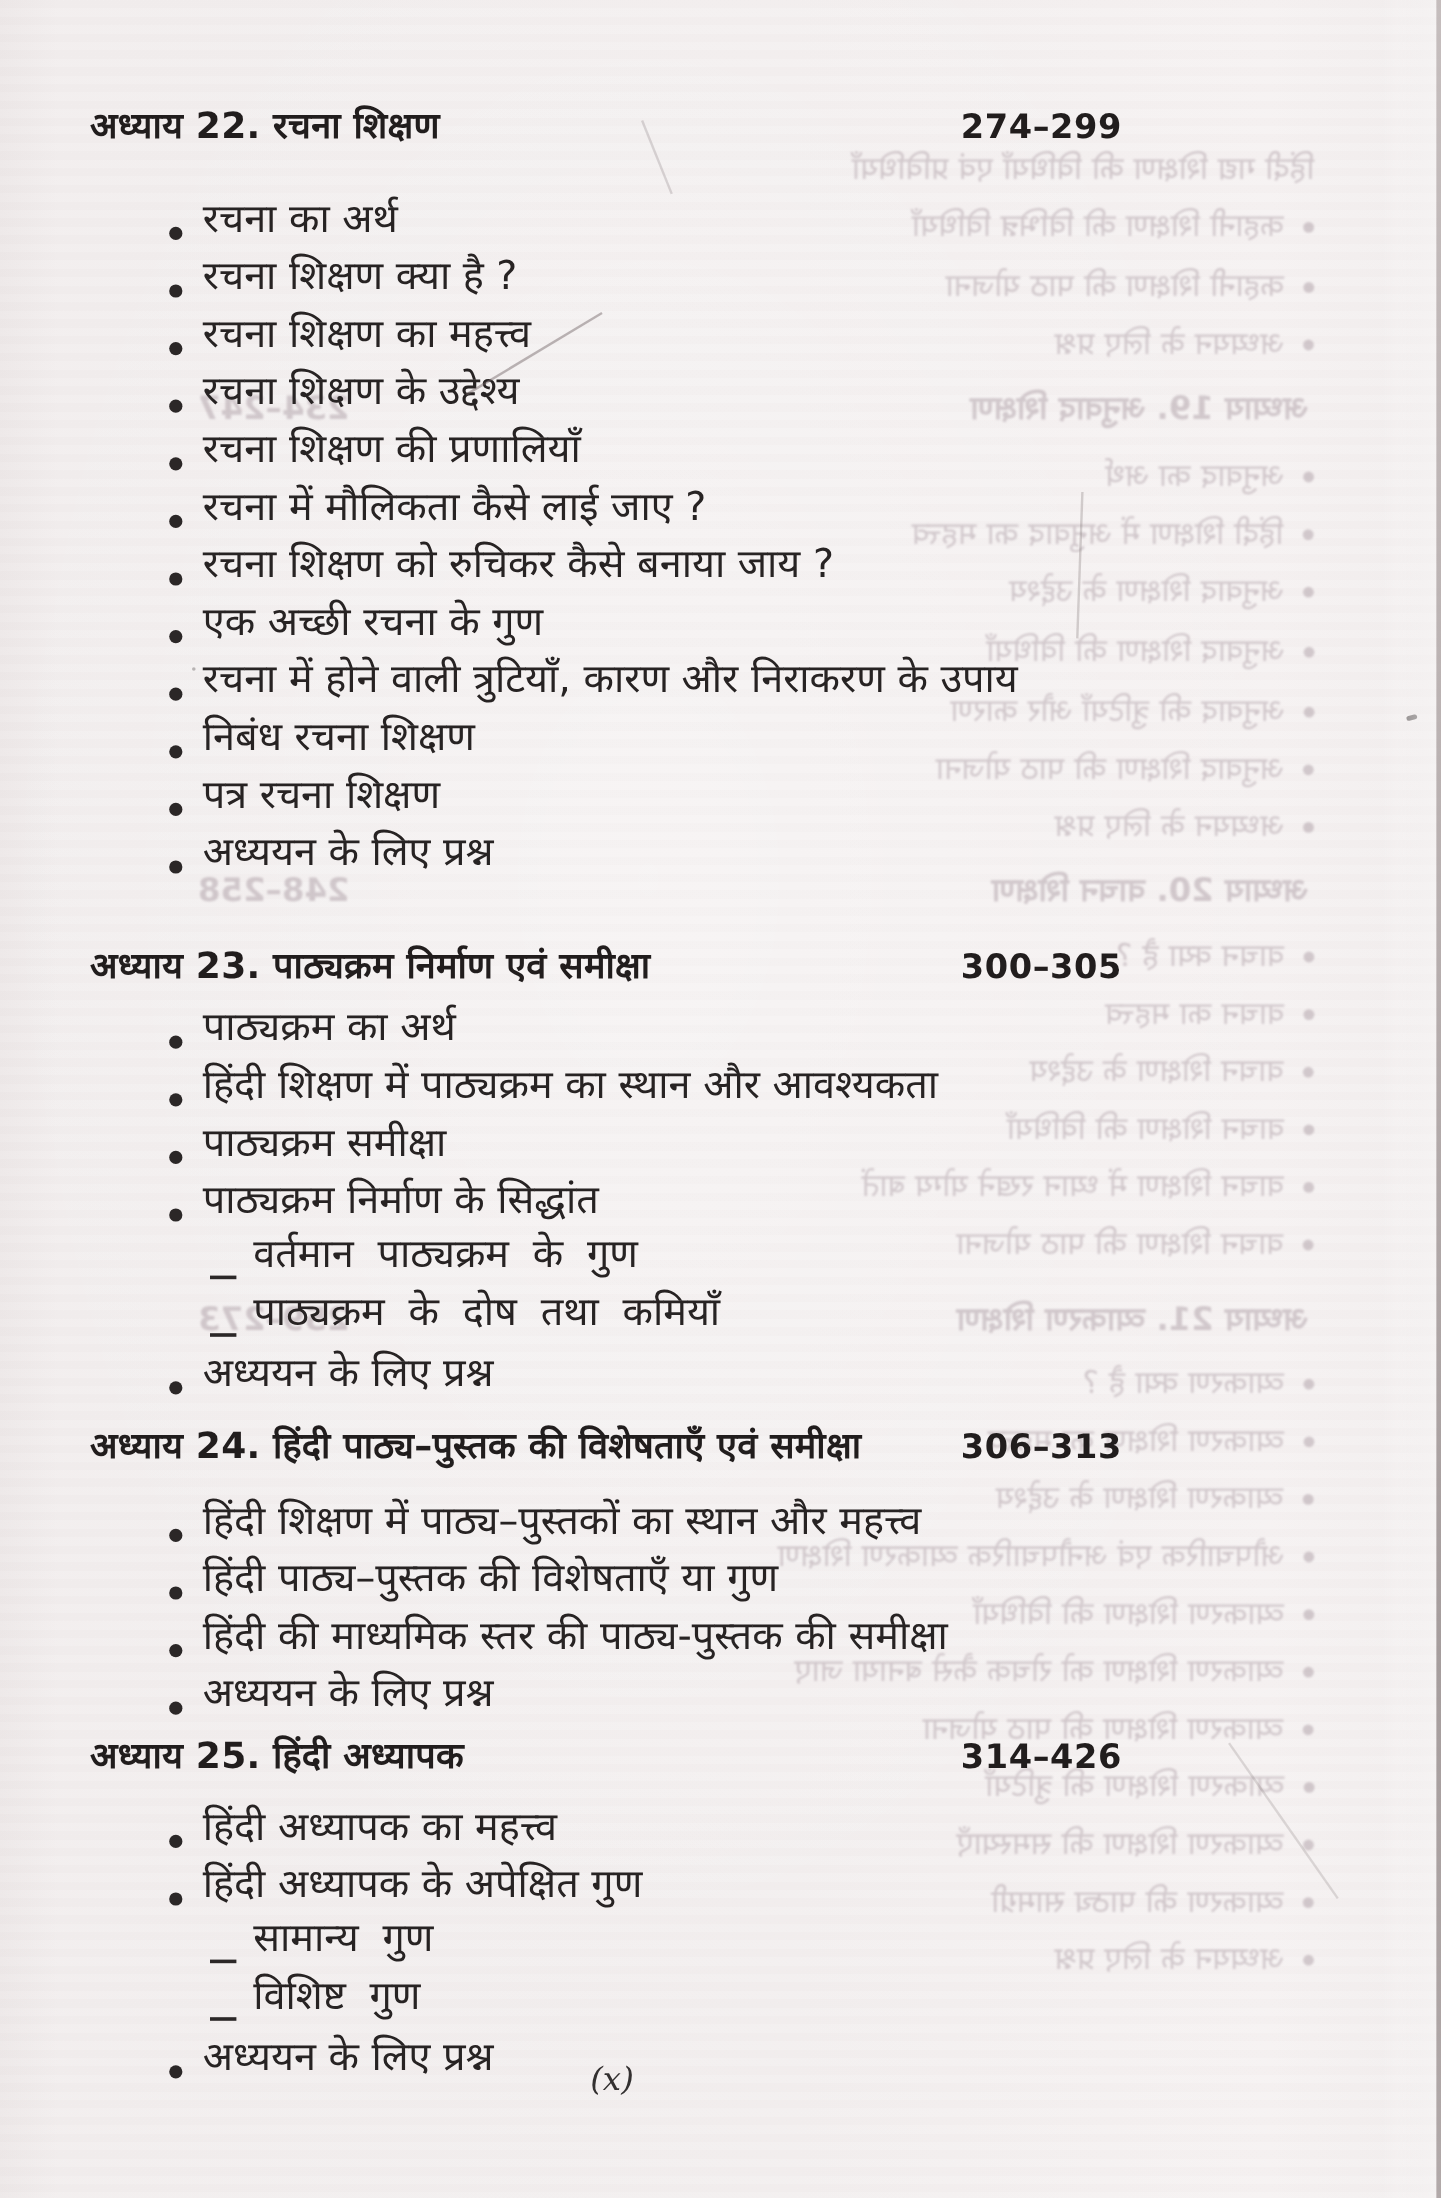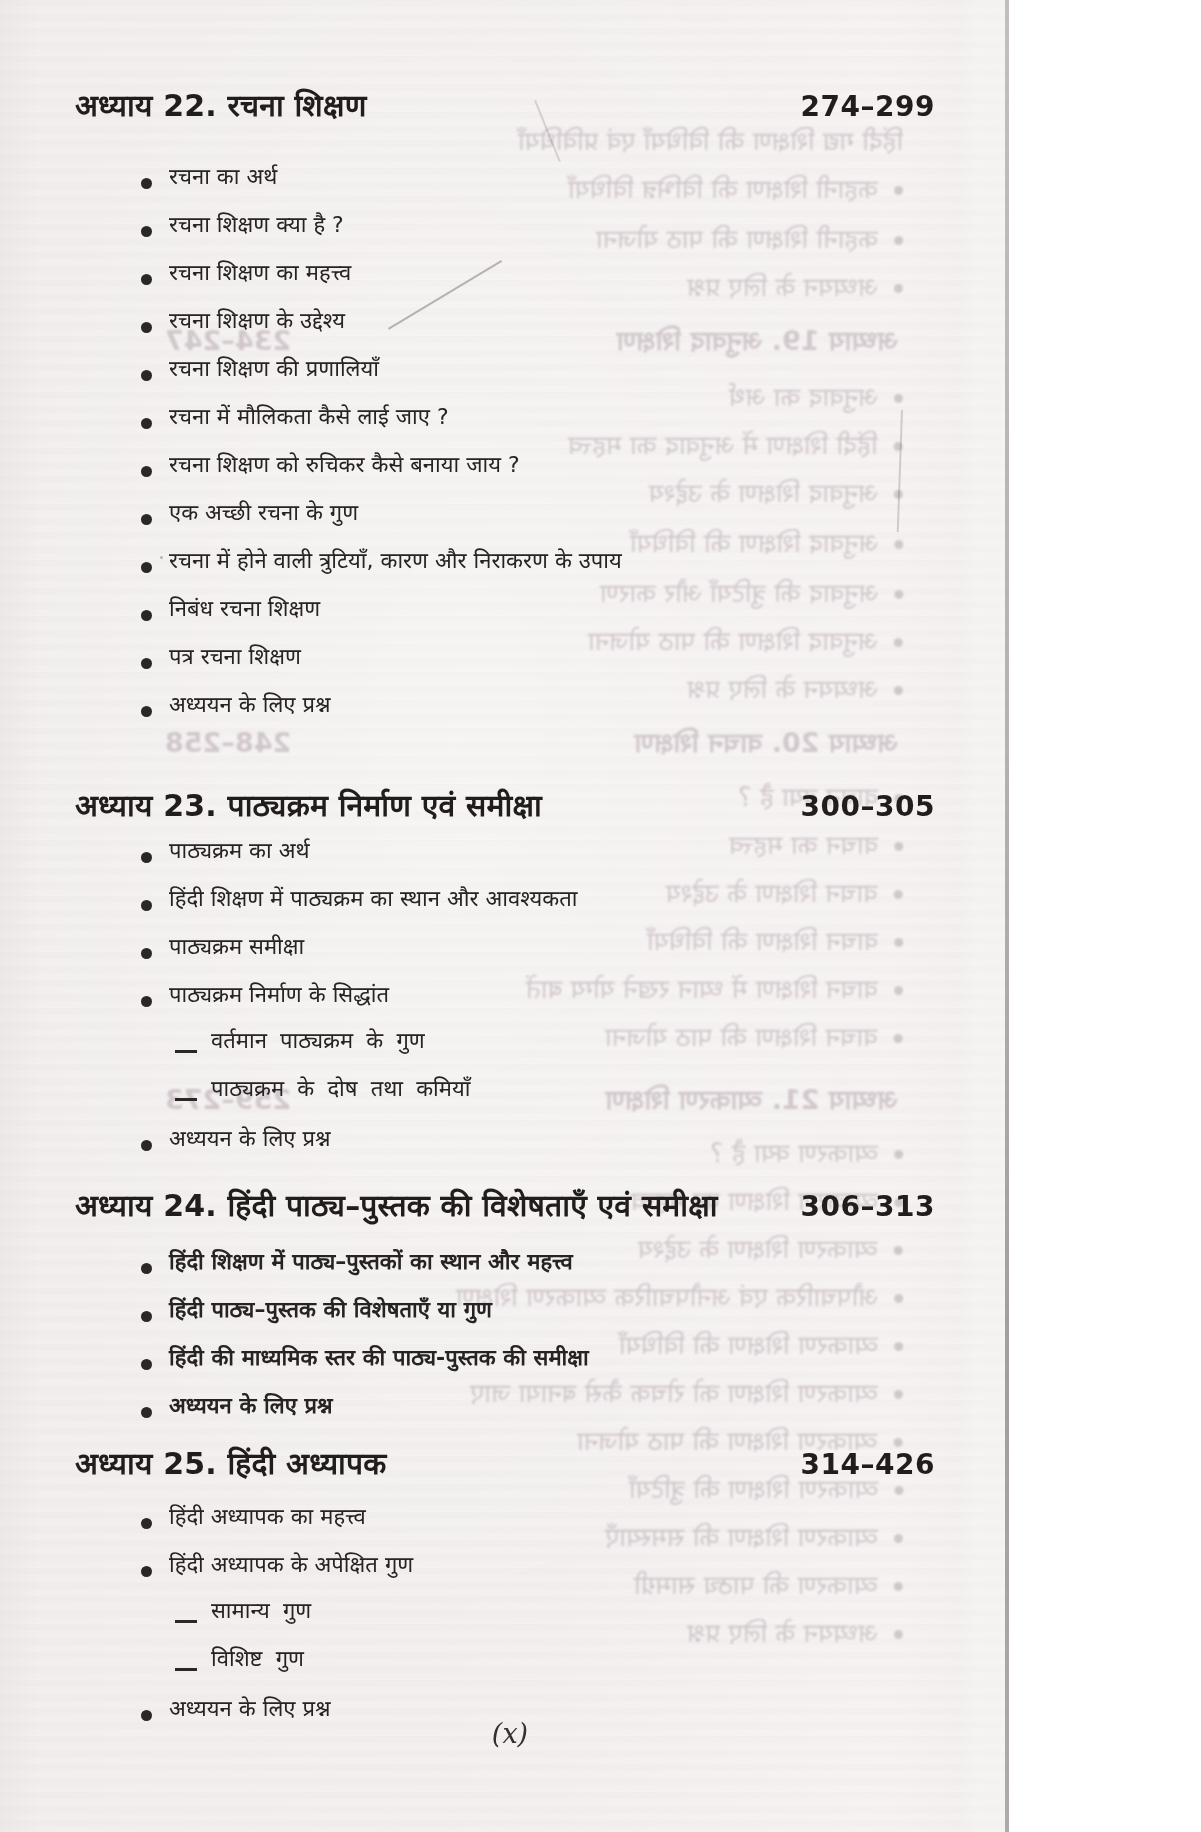--- a/index.html
+++ b/index.html
@@ -4,21 +4,21 @@
 <style>
   html,body{margin:0;padding:0;}
   body{
     width:1201px;height:1832px;
     background:#ffffff;
     font-family:"DejaVu Sans", sans-serif;
     overflow:hidden;
   }
   .page{
     position:relative;
-    width:1009px;height:1832px;
+    width:1201px;height:1832px;
     background:
       radial-gradient(ellipse at 45% 40%, rgba(255,255,255,.35), rgba(0,0,0,0) 60%),
       linear-gradient(90deg, #ede8e8 0%, #f2eeee 4%, #f3efef 55%, #f6f2f2 88%, #f3efef 97%, #e8e2e2 100%),
       #f2eeee;
     color:#262222;
     overflow:hidden;
   }
   
   .page::before{
     content:"";position:absolute;inset:0;pointer-events:none;
@@ -48,23 +48,23 @@
   .chapter{position:absolute;left:0;width:860px;}
   .chapter-head{
     display:flex;justify-content:space-between;align-items:baseline;
     font-weight:bold;font-size:30px;line-height:40px;color:#211d1d;
     letter-spacing:.2px;
   }
   .ch-pages{font-size:28px;letter-spacing:.5px;white-space:nowrap;}
   .items{margin-left:66px;}
   .chapter:nth-of-type(1) .items{margin-top:26px;}
   .chapter:nth-of-type(2) .items{}
-  .chapter:nth-of-type(3) .items{margin-top:11px;font-weight:bold;}
+  .chapter:nth-of-type(3) .items{margin-top:11px;}
   .chapter:nth-of-type(4) .items{margin-top:8px;}
-  .item{display:flex;align-items:center;height:48px;font-size:22px;line-height:36px;color:#272323;}
+  .item{display:flex;align-items:flex-end;height:48px;font-size:33px;line-height:36px;color:#272323;}
   .item .marker{flex:0 0 28px;display:flex;align-items:center;}
   .item.dash{margin-left:34px;font-family:Liberation Mono, monospace;}
   .item.dash .marker{flex-basis:36px;}
   .b-icon{width:11px;height:11px;border-radius:50%;background:#2b2727;margin-top:13px;}
   .d-icon{width:22px;height:3px;background:#2b2727;margin-top:17px;}
   .footer{
     position:absolute;left:420px;top:1718px;width:180px;
     text-align:center;font-family:"DejaVu Serif", serif;font-style:italic;
     font-size:27px;color:#333030;
   }

